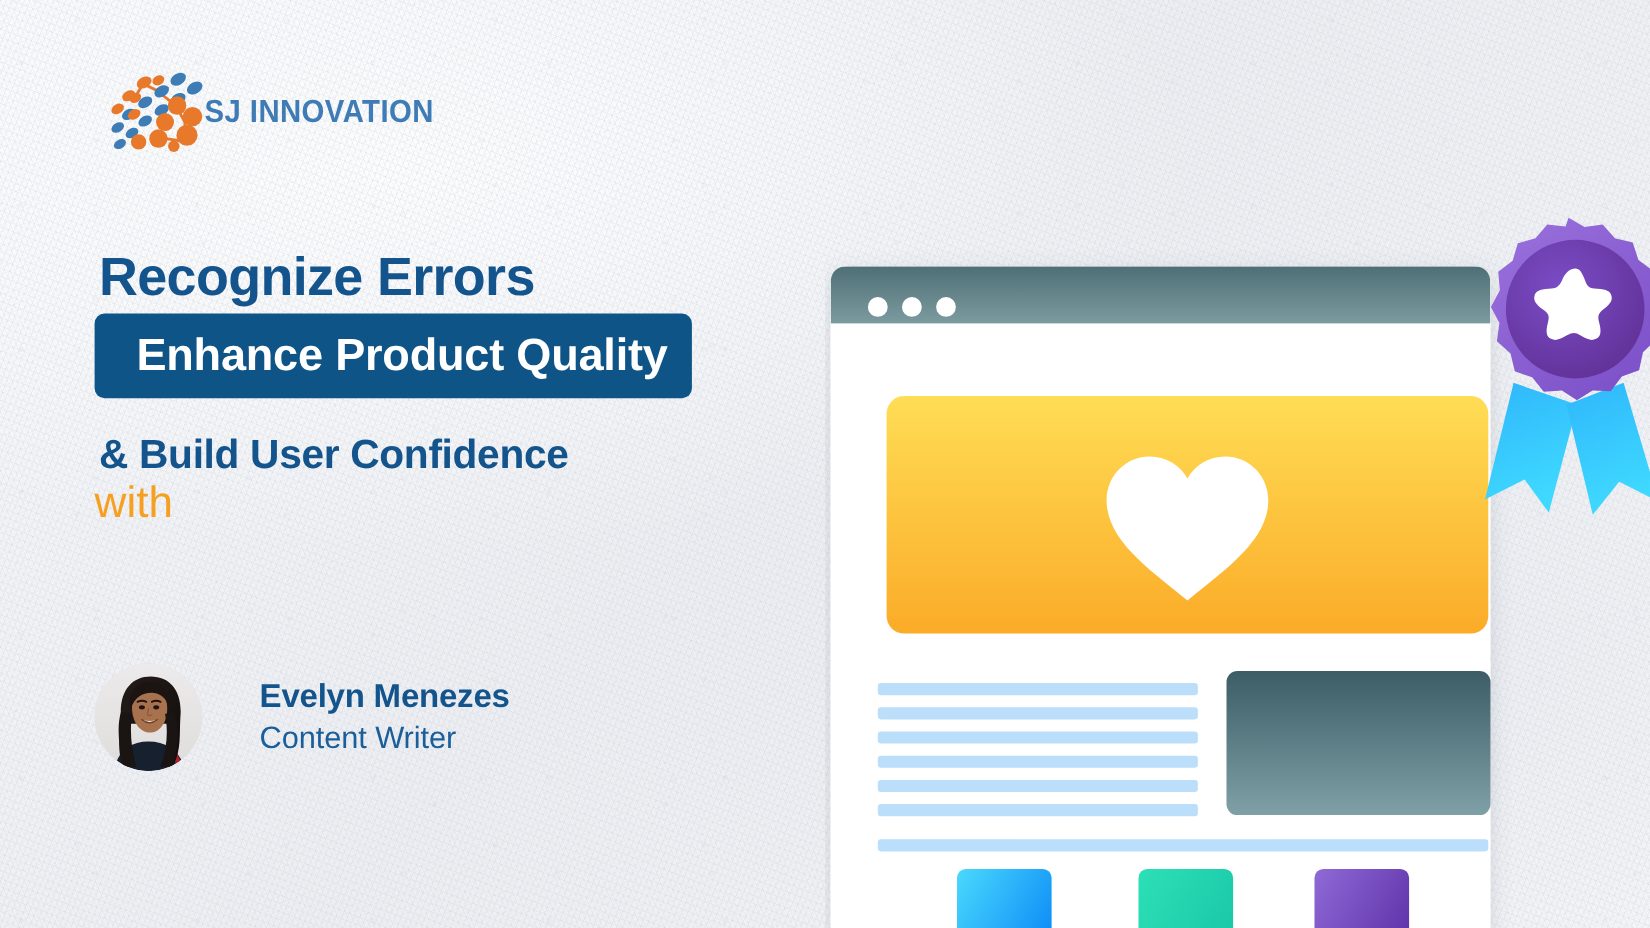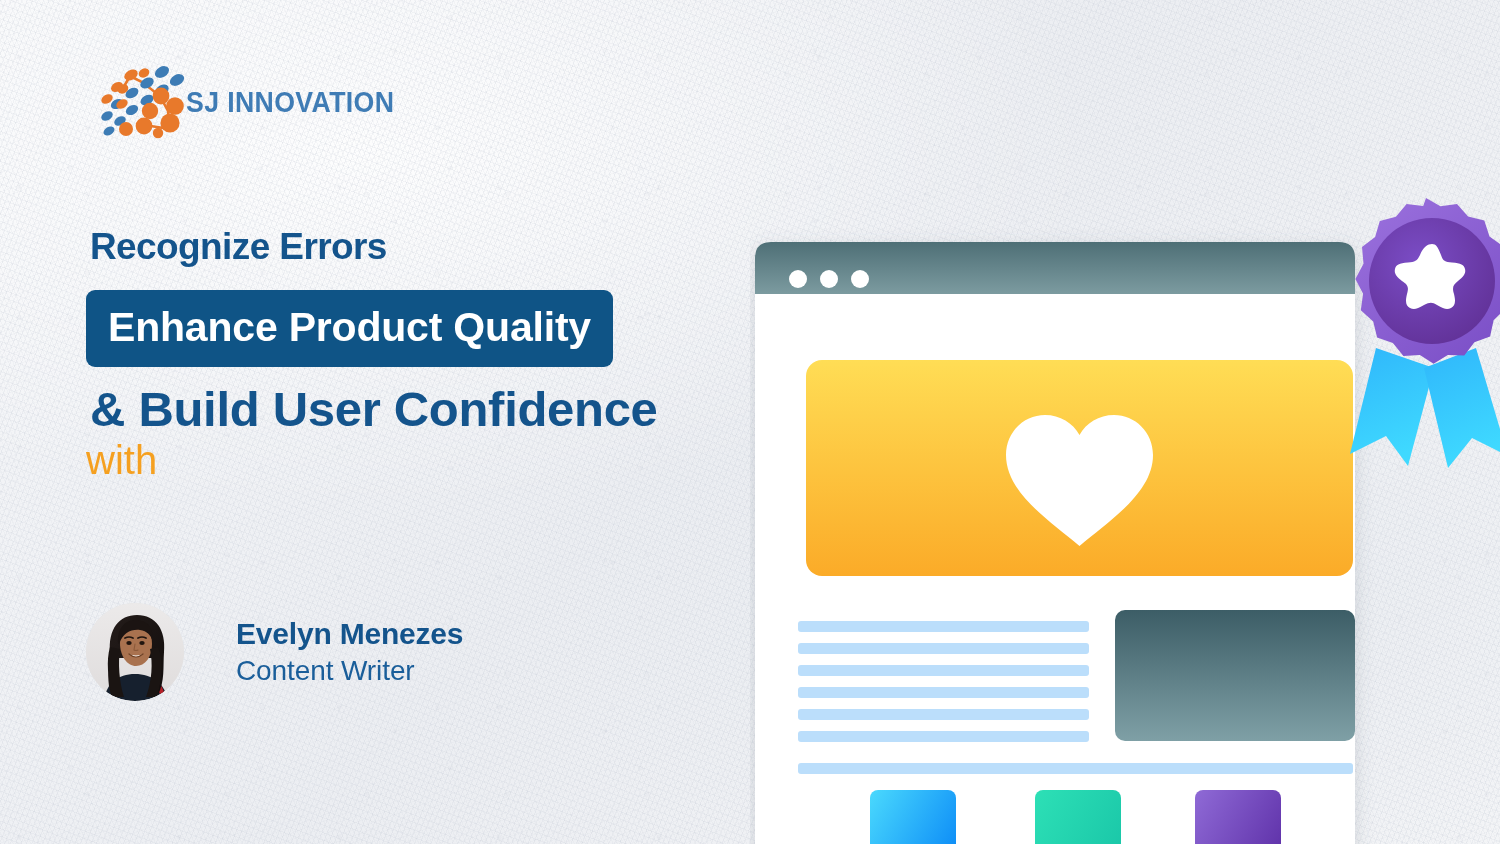--- a/index.html
+++ b/index.html
@@ -45,28 +45,28 @@
   #logo-wordmark {
     font-family:"Liberation Sans", sans-serif;
     font-weight:700; font-size:29px; letter-spacing:.4px;
     color:#3f7cb5; white-space:nowrap;
     transform:scaleX(.92); transform-origin:left center;
   }
 
   
   #headline { position:absolute; left:86px; top:228px; width:680px; }
   .hl-line { font-weight:700; color:#14548c; line-height:1.0; white-space:nowrap; }
-  #hl-line-1 { font-size:37px; letter-spacing:-.6px; margin-bottom:25px; padding-left:4px; }
+  #hl-line-1 { font-size:49px; letter-spacing:-.6px; margin-bottom:8px; padding-left:4px; }
   #hl-band {
     display:inline-block; background:#0f5486; color:#ffffff;
     font-weight:700; font-size:41px; line-height:1;
-    padding:17px 22px 19px 22px; border-radius:9px; letter-spacing:-.2px;
+    padding:17px 22px 19px 38px; border-radius:9px; letter-spacing:-.2px;
     white-space:nowrap;
   }
-  #hl-line-3 { font-size:49px; margin-top:18px; padding-left:4px; letter-spacing:-.3px; }
+  #hl-line-3 { font-size:37px; margin-top:32px; padding-left:4px; letter-spacing:-.3px; }
   #hl-with { font-size:40px; color:#f5a020; font-weight:400; text-align:left; width:600px; margin-top:4px; }
   #hl-line-5 { font-size:46px; margin-top:2px; padding-left:4px; letter-spacing:-.4px; }
 
   
   #author { position:absolute; left:86px; top:603px; display:flex; align-items:center; gap:52px; }
   #avatar {
     width:98px; height:98px; border-radius:50%; overflow:hidden; position:relative;
     background:#e4e4e4; flex:0 0 auto;
   }
   #author-text { display:flex; flex-direction:column; gap:4px; }

